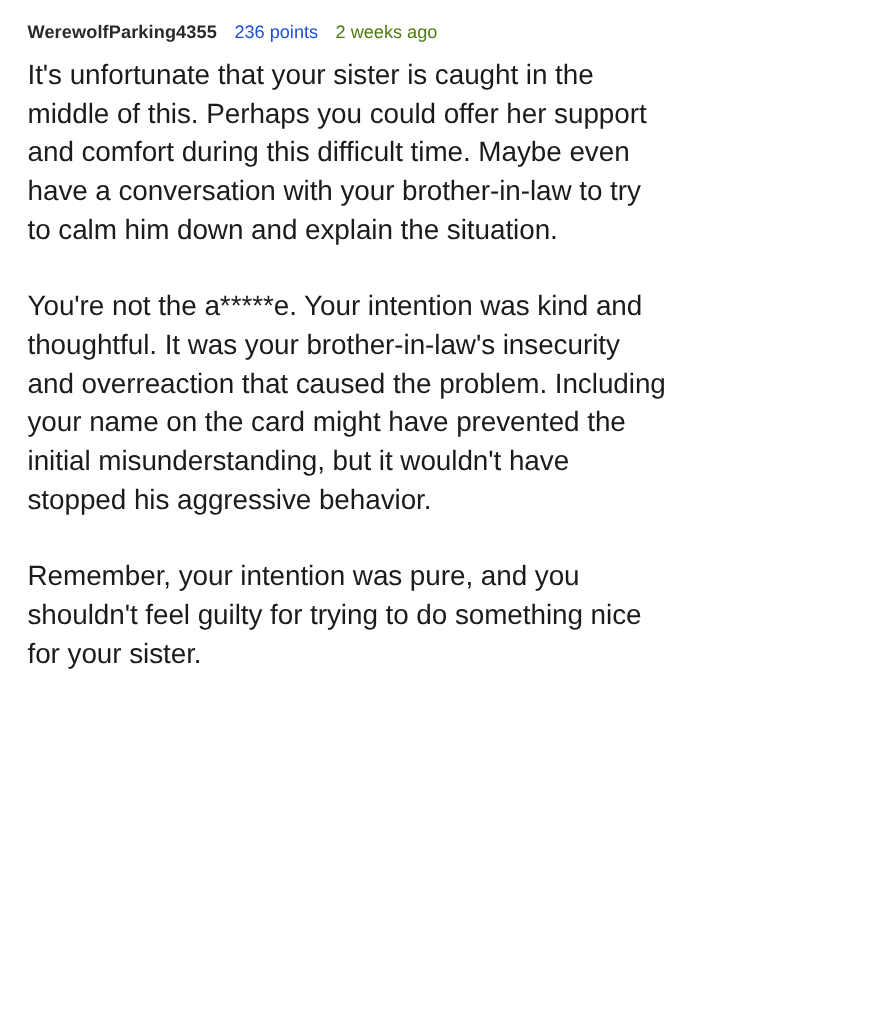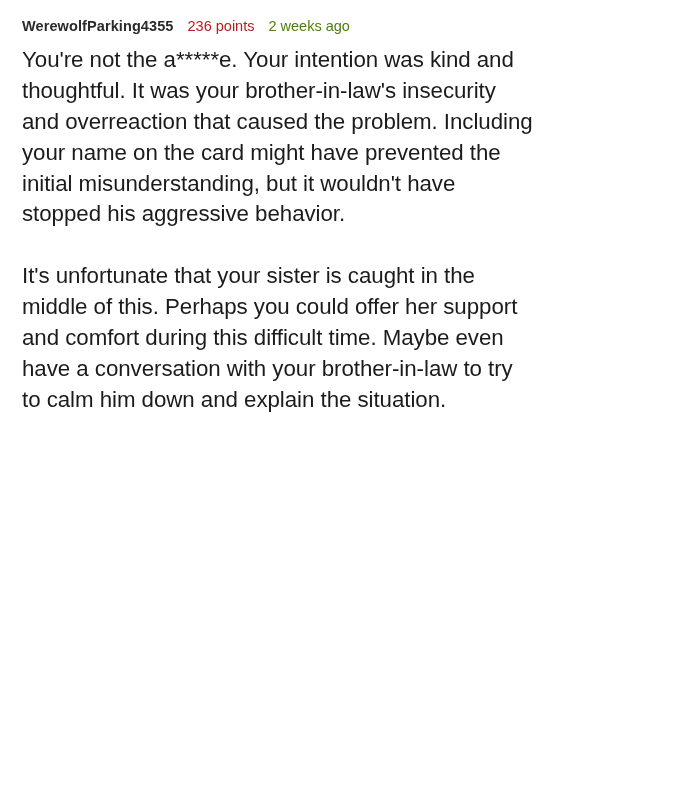--- a/index.html
+++ b/index.html
@@ -26,21 +26,21 @@
     white-space: nowrap;
   }
   .author {
     font-size: 14.5px;
     font-weight: bold;
     color: #2a2a2a;
     letter-spacing: 0.1px;
   }
   .points {
     font-size: 14.5px;
-    color: #b91c1c;
+    color: #1d4ed8;
   }
   .timestamp {
     font-size: 14.5px;
     color: #4d7c0f;
   }
   .comment-body {
     font-size: 22.3px;
     line-height: 1.385;
     color: #1b1b1b;
     letter-spacing: -0.05px;
@@ -55,16 +55,17 @@
 </head>
 <body>
 
 <div class="comment">
   <div class="comment-header">
     <span class="author">WerewolfParking4355</span>
     <span class="points">236 points</span>
     <span class="timestamp">2 weeks ago</span>
   </div>
   <div class="comment-body">
+    <p>It's unfortunate that your sister is caught in the middle of this. Perhaps you could offer her support and comfort during this difficult time. Maybe even have a conversation with your brother-in-law to try to calm him down and explain the situation.</p>
     <p>You're not the a*****e. Your intention was kind and thoughtful. It was your brother-in-law's insecurity and overreaction that caused the problem. Including your name on the card might have prevented the initial misunderstanding, but it wouldn't have stopped his aggressive behavior.</p>
-    <p>It's unfortunate that your sister is caught in the middle of this. Perhaps you could offer her support and comfort during this difficult time. Maybe even have a conversation with your brother-in-law to try to calm him down and explain the situation.</p>
+    <p>Remember, your intention was pure, and you shouldn't feel guilty for trying to do something nice for your sister.</p>
   </div>
 </div>
 
 </body></html>

